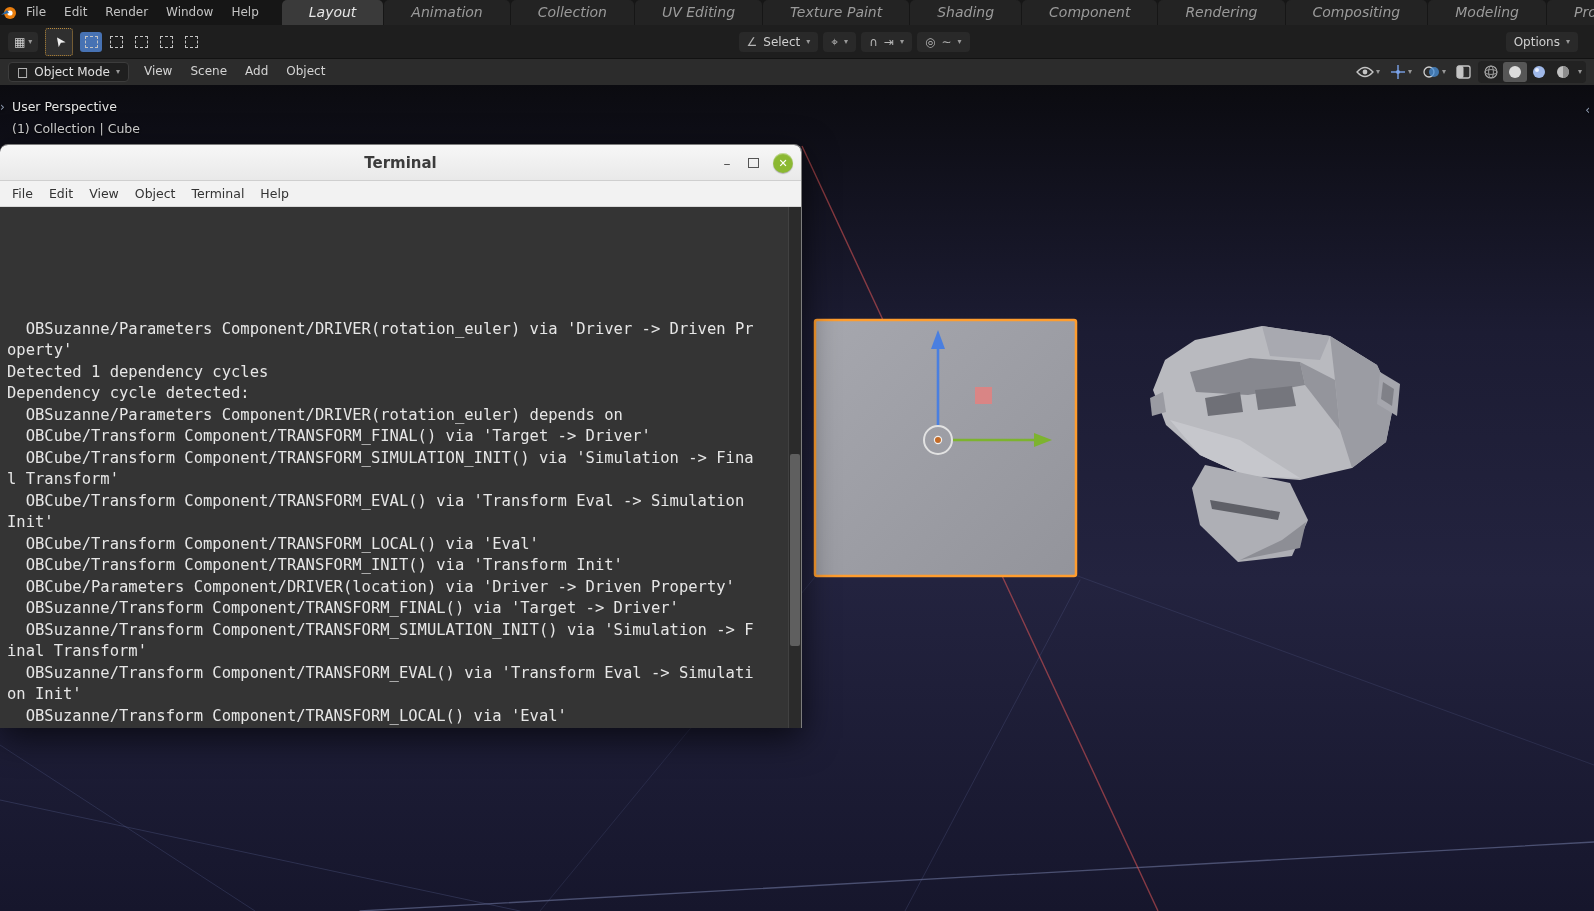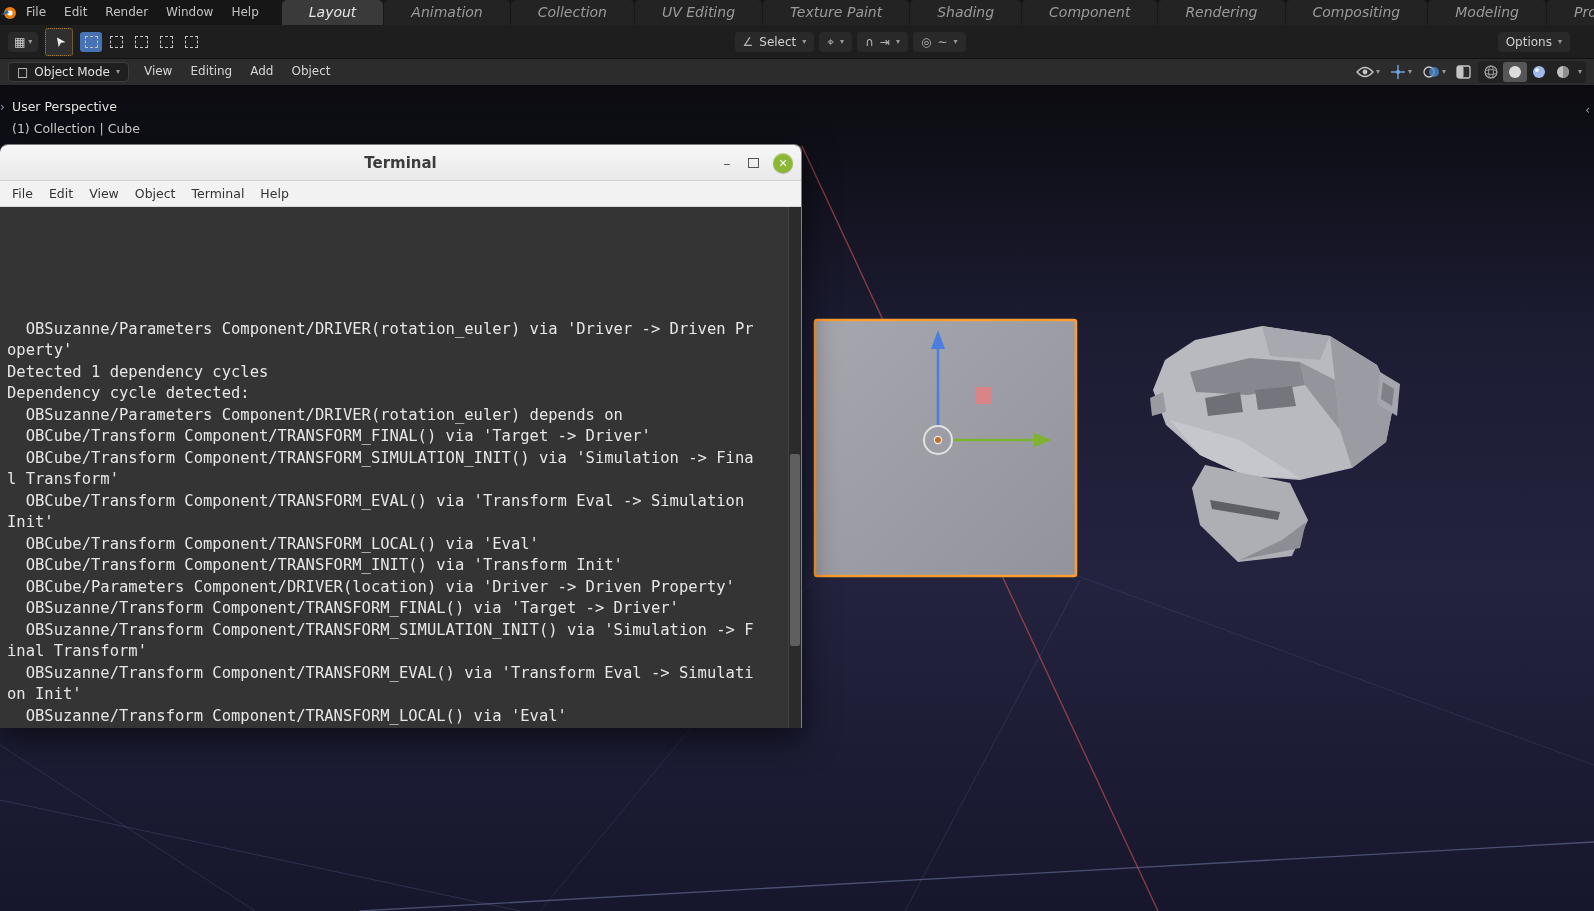--- a/index.html
+++ b/index.html
@@ -30,21 +30,21 @@
   .active-tool{width:26px;height:26px;display:flex;align-items:center;justify-content:center;
       background:#2f2f2f;border:1px dotted #b98a3a;border-radius:3px;color:#f0f0f0;font-size:13px;}
   .active-tool .cursor-glyph{display:inline-block;transform:rotate(-125deg);}
   .sel-modes{display:flex;align-items:center;gap:3px;}
   .mode{width:22px;height:20px;display:flex;align-items:center;justify-content:center;border-radius:3px;}
   .mode span{width:11px;height:10px;border:1px dashed #c4c4c4;display:block;}
   .mode.active{background:#4772b3;}
   .tb-center{display:flex;align-items:center;gap:5px;}
   .pill{display:flex;align-items:center;gap:6px;background:#292929;border-radius:4px;padding:3px 8px;color:#d0d0d0;font-size:12px;}
   .pill .ico{color:#b5b5b5;font-size:12px;}
-  .tb-right{display:flex;align-items:center;margin-right:24px;}
+  .tb-right{display:flex;align-items:center;margin-right:16px;}
   .spacer{flex:1;}
 
   
   .vp-header{position:absolute;left:0;top:58px;right:0;height:27px;background:#2c2c2c;
       display:flex;align-items:center;z-index:9;}
   .mode-pill{display:flex;align-items:center;gap:6px;background:#1f1f1f;border:1px solid #3c3c3c;border-radius:4px;
       padding:2px 8px;margin-left:8px;color:#e0e0e0;font-size:12px;}
   .vp-menus{display:flex;align-items:center;margin-left:6px;}
   .vp-menu{font-size:12px;color:#d4d4d4;padding:0 9px;line-height:27px;}
   .hdr-right{margin-left:auto;display:flex;align-items:center;gap:4px;margin-right:8px;}
@@ -240,21 +240,21 @@
 
 <div class="vp-header">
   <div class="mode-pill">
     <span class="ico">□</span>
     <span>Object Mode</span>
     <span class="chev">▾</span>
   </div>
   <div class="vp-menus">
 
   <span class="vp-menu">View</span>
-      <span class="vp-menu">Editing</span>
+      <span class="vp-menu">Scene</span>
       <span class="vp-menu">Add</span>
       <span class="vp-menu">Object</span>
     </div>
   <div class="hdr-right">
     <div class="hbtn">
       <svg width="18" height="12" viewBox="0 0 18 12">
         <path d="M1 6 Q9 -3 17 6 Q9 15 1 6 Z" fill="none" stroke="#c5c5c5" stroke-width="1.3"></path>
         <circle cx="9" cy="6" r="2.4" fill="#c5c5c5"></circle>
       </svg>
       <span class="chev">▾</span>

